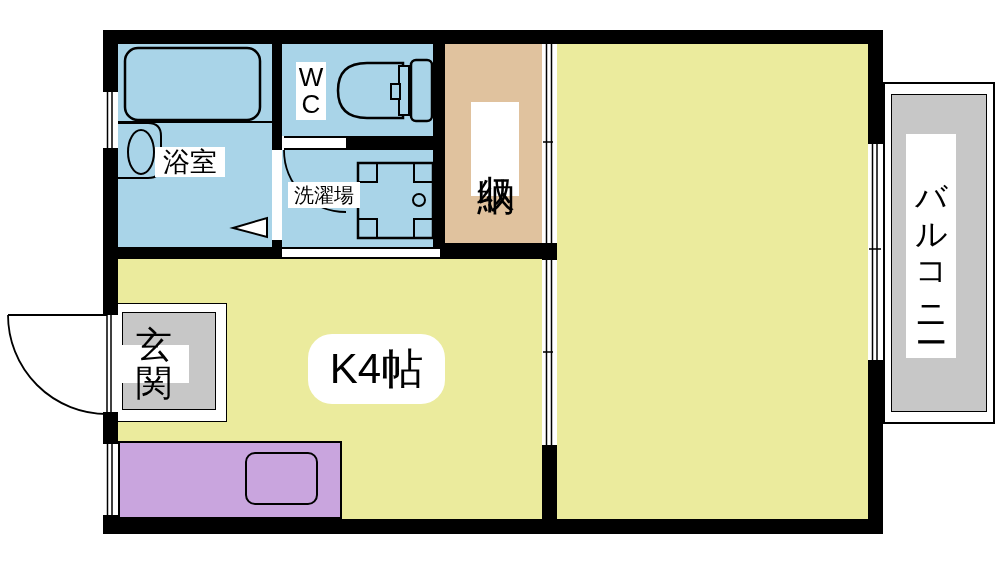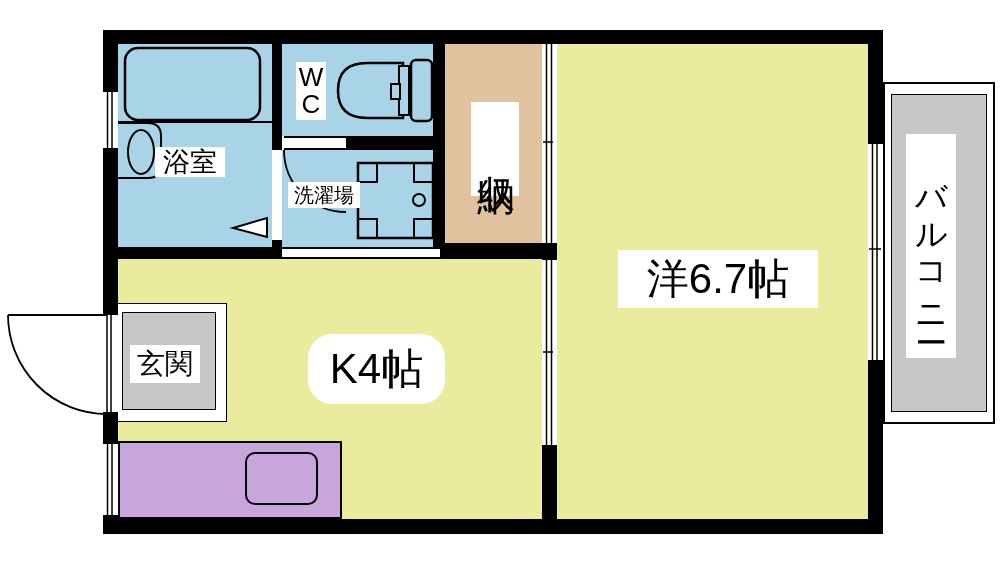--- a/index.html
+++ b/index.html
@@ -83,18 +83,17 @@
     <path d="M872.5,143 V361 M877,143 V361 M869,249 H881" stroke="#000" stroke-width="1.5"></path>
     <path d="M546.5,44 V243 M551.5,44 V243 M543,142 H553" stroke="#000" stroke-width="1.5"></path>
     <path d="M546.5,260 V445 M551.5,260 V445 M543,352 H553" stroke="#000" stroke-width="1.5"></path>
   </svg>
 
   <div class="lbl" style="left:155px;top:147px;width:70px;height:30px;font-size:27px;">浴室</div>
   <div class="lbl" style="left:296px;top:62px;width:30px;height:58px;font-size:26px;">W
 C</div>
   <div class="lbl" style="left:288px;top:182px;width:72px;height:26px;font-size:20px;">洗濯場</div>
   <div class="lbl vert" style="left:471px;top:102px;width:48px;height:94px;font-size:38px;letter-spacing:4px;">収納</div>
-  <div class="lbl" style="left:618px;top:250px;width:200px;height:58px;font-size:42px;">洋6.7帖</div>
   <div class="lbl" style="left:308px;top:334px;width:137px;height:70px;font-size:42px;border-radius:24px;">K4帖</div>
-  <div class="lbl" style="left:130px;top:345px;width:70px;height:38px;font-size:28px;">玄関</div>
+  <div class="lbl" style="left:119px;top:345px;width:70px;height:38px;font-size:36px;">玄関</div>
   <div class="lbl vert" style="left:906px;top:134px;width:50px;height:224px;font-size:32px;letter-spacing:5px;">バルコニー</div>
 
 </div>
 
 </body></html>

